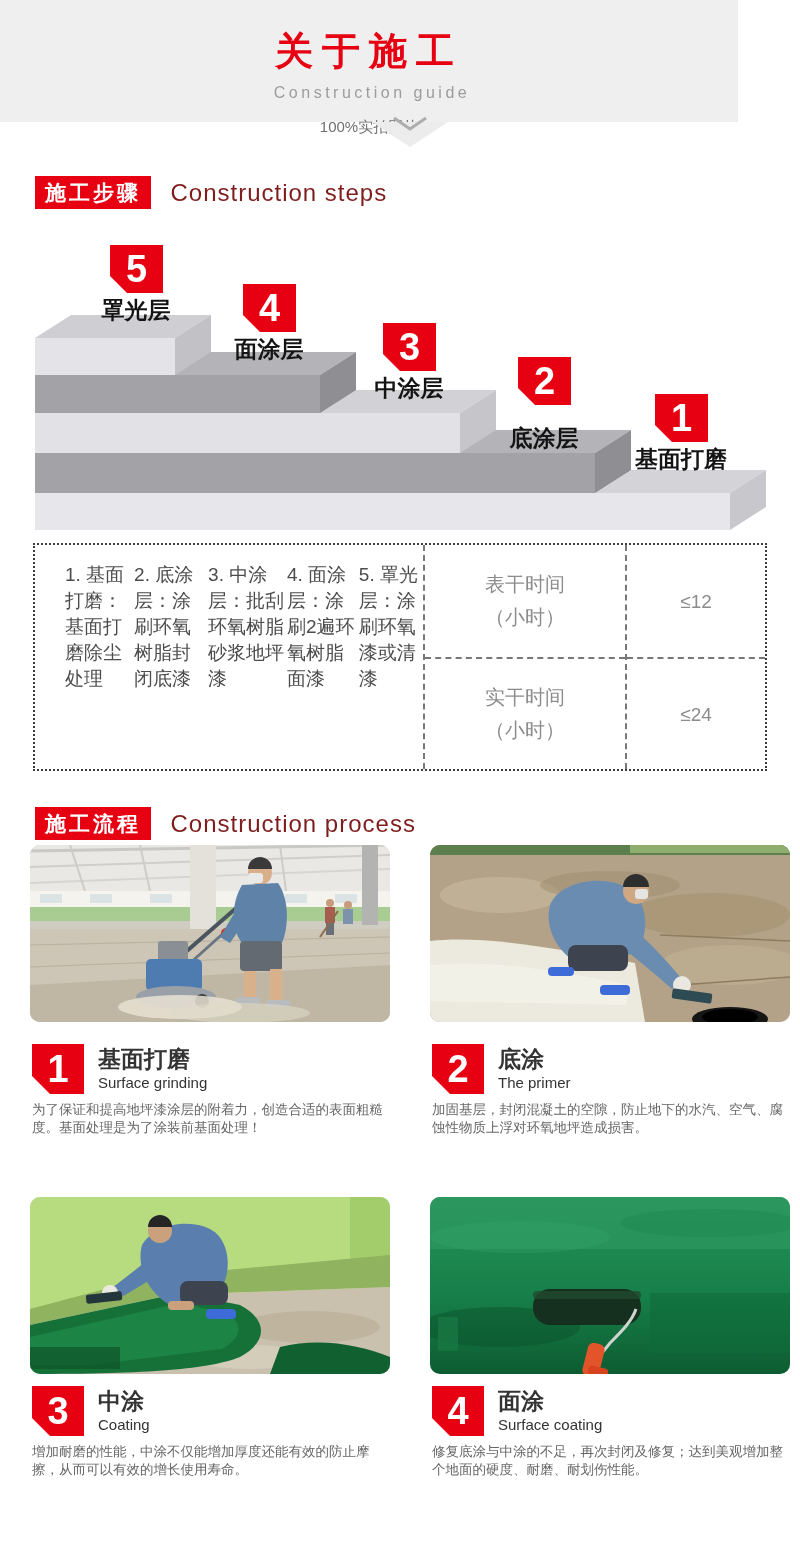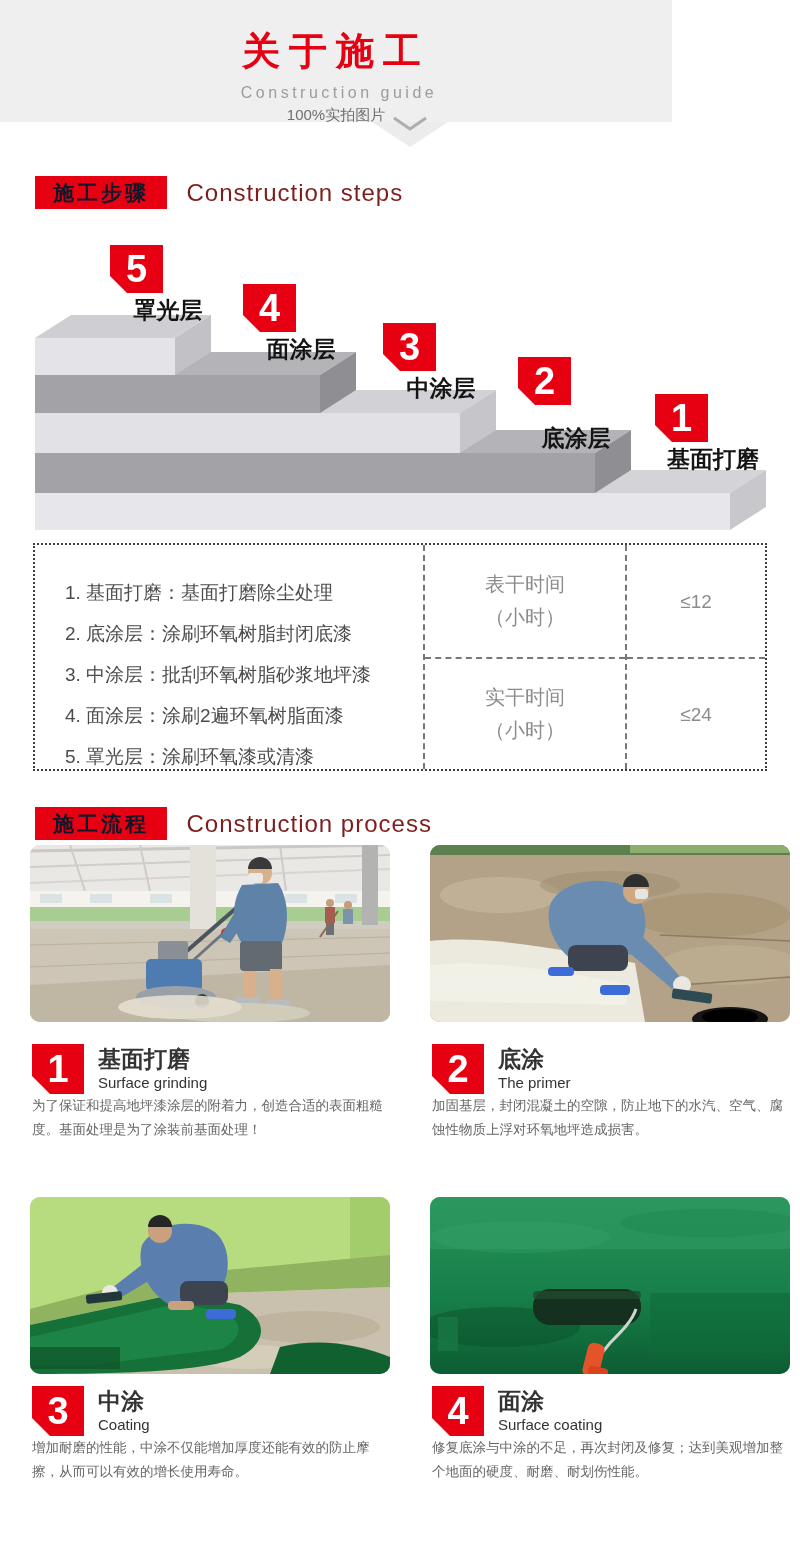--- a/index.html
+++ b/index.html
@@ -1,51 +1,51 @@
 <!DOCTYPE html>
 <html><head>
 <meta charset="utf-8">
 <style>
   html,body{margin:0;padding:0;background:#fff;}
   .page{position:relative;width:800px;height:1542px;background:#ffffff;overflow:hidden;
         font-family:"Liberation Sans",sans-serif;}
 
   
-  .hero{position:absolute;left:0;top:0;width:672px;height:122px;background:#efefef;text-align:center;}
+  .hero{position:absolute;left:0;top:0;width:738px;height:122px;background:#efefef;text-align:center;}
   .hero-title{padding-top:26px;font-size:38px;font-weight:bold;letter-spacing:9px;color:#e60012;}
   .hero-sub{margin-top:7px;font-size:16px;letter-spacing:3.5px;color:#9c9c9c;padding-left:6px;}
-  .hero-tag{margin-top:4px;font-size:15px;color:#6f6f6f;}
+  .hero-tag{margin-top:16px;font-size:15px;color:#6f6f6f;}
   .hero-notch{position:absolute;top:122px;left:372px;width:0;height:0;
               border-left:38px solid transparent;border-right:38px solid transparent;
               border-top:25px solid #ececec;}
   .hero-chevron{position:absolute;top:115px;left:392px;}
 
   
   .sec{position:absolute;left:35px;white-space:nowrap;}
   .sec-steps{top:176px;}
   .sec-process{top:807px;}
-  .sec-badge{display:inline-block;background:#e60012;color:#0f172a;font-size:21px;font-weight:bold;
-             letter-spacing:3px;height:33px;line-height:33px;padding:0 18px;vertical-align:middle;}
+  .sec-badge{display:inline-block;background:#e60012;color:#ffffff;font-size:21px;font-weight:bold;
+             letter-spacing:3px;height:33px;line-height:33px;padding:0 10px;vertical-align:middle;}
   .sec-en{display:inline-block;margin-left:15px;font-size:24px;color:#7f1d1d;letter-spacing:1px;
           vertical-align:middle;}
 
   
   .stairs{position:absolute;left:35px;top:240px;width:732px;height:300px;}
   .stairs svg{position:absolute;left:0;top:0;}
   .step-badge{position:absolute;width:53px;height:48px;background:#e60012;color:#fff;
               font-size:38px;font-weight:bold;line-height:48px;text-align:center;}
   .step-badge::after{content:"";position:absolute;left:0;bottom:0;width:0;height:0;
               border-bottom:17px solid #ffffff;border-right:17px solid transparent;}
   .step-label{position:absolute;transform:translateX(-50%);font-size:23px;font-weight:600;
-              color:#141414;white-space:nowrap;margin-left:32px;}
+              color:#141414;white-space:nowrap;}
 
   
   .spec{position:absolute;left:33px;top:543px;width:730px;height:224px;border:2px dotted #3c3c3c;}
-  .spec-left{position:absolute;left:0;top:18px;width:388px;height:100%;box-sizing:border-box;
-             padding:17px 0 17px 30px;display:flex;flex-direction:column;justify-content:space-between;
+  .spec-left{position:absolute;left:0;top:0;width:388px;height:100%;box-sizing:border-box;
+             padding:17px 0 17px 30px;display:flex;justify-content:space-between;
              font-size:19px;color:#4c4c4c;}
   .spec-mid{position:absolute;left:388px;top:0;width:200px;height:100%;border-left:2px dashed #777;}
   .spec-right{position:absolute;left:590px;top:0;right:0;height:100%;border-left:2px dashed #777;}
   .spec-cell{height:50%;box-sizing:border-box;display:flex;flex-direction:column;align-items:center;
              justify-content:center;color:#8c8c8c;font-size:20px;line-height:33px;}
   .spec-cell.bottom{border-top:2px dashed #777;}
   .spec-val{font-size:19px;}
 
   
   .photo{position:absolute;width:360px;height:177px;border-radius:10px;overflow:hidden;background:#ccc;}
@@ -61,21 +61,21 @@
   .info-3{left:32px;top:1386px;}
   .info-4{left:432px;top:1386px;}
   .info-head{display:flex;align-items:flex-start;}
   .info-num{position:relative;flex:none;width:52px;height:50px;background:#e60012;color:#fff;
             font-size:38px;font-weight:bold;line-height:50px;text-align:center;}
   .info-num::after{content:"";position:absolute;left:0;bottom:0;width:0;height:0;
             border-bottom:18px solid #ffffff;border-right:18px solid transparent;}
   .info-titles{margin-left:14px;padding-top:2px;}
   .info-title{font-size:23px;font-weight:600;color:#333;line-height:27px;}
   .info-sub{font-size:15px;color:#333;line-height:19px;}
-  .info-desc{width:352px;font-size:13.5px;color:#666;line-height:24px;}
+  .info-desc{margin-top:7px;width:352px;font-size:13.5px;color:#666;line-height:18px;}
 </style>
 </head>
 <body>
 
 <div class="page">
 
   <header class="hero">
     <div class="hero-title">关于施工</div>
     <div class="hero-sub">Construction guide</div>
     <div class="hero-tag">100%实拍图片</div>

